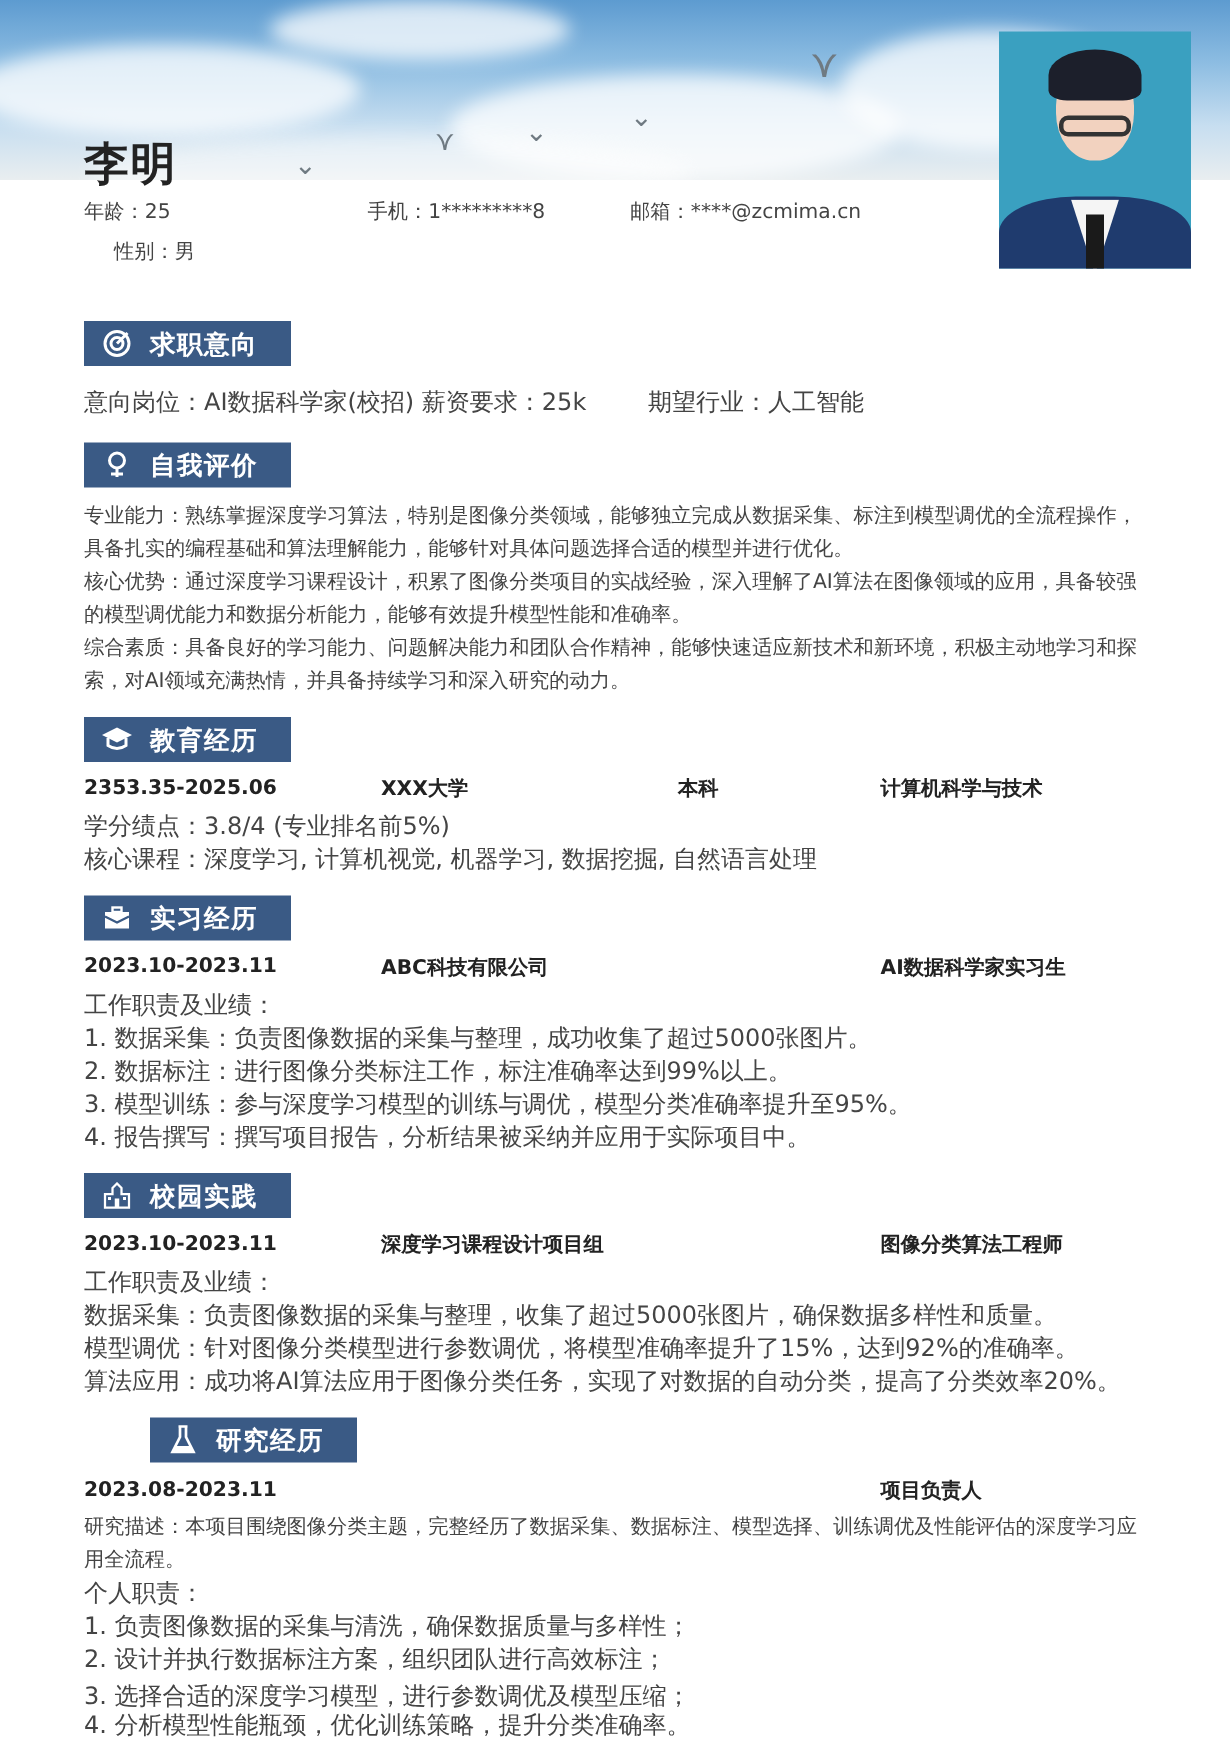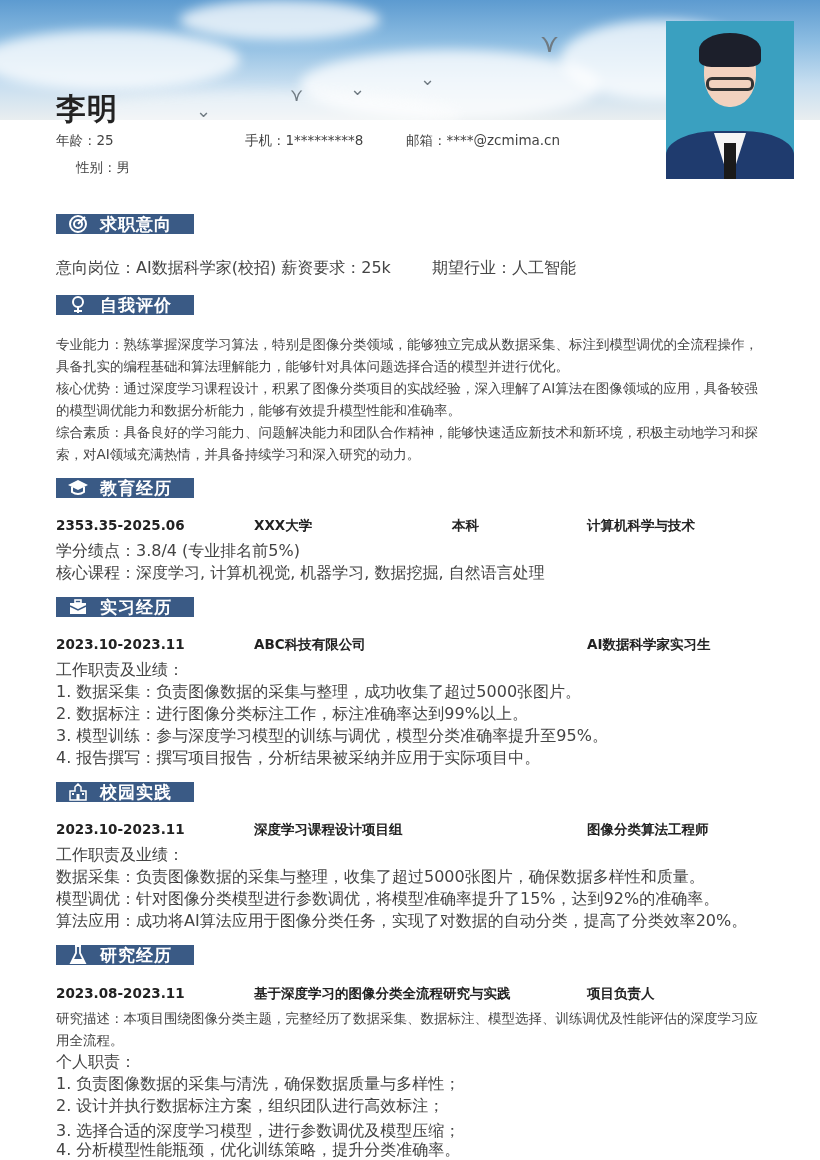--- a/index.html
+++ b/index.html
@@ -10,21 +10,21 @@
   .bird { position:absolute; color:#6f7a82; font-size:18px; }
   .name { position:absolute; left:56px; top:42px; font-size:30px; font-weight:bold; color:#222; letter-spacing:1px;margin-top:47px; }
   .photo { position:absolute; left:666px; top:21px; width:128px; height:158px; background:#3aa0c0; overflow:hidden; }
   .photo .head { position:absolute; left:38px; top:20px; width:52px; height:66px; background:#f2d2bf; border-radius:45% 45% 48% 48%; }
   .photo .hair { position:absolute; left:33px; top:12px; width:62px; height:34px; background:#1c1f2b; border-radius:50% 50% 20% 20%; }
   .photo .glasses { position:absolute; left:40px; top:56px; width:48px; height:14px; border:3px solid #333; border-radius:6px; }
   .photo .suit { position:absolute; left:0; top:110px; width:128px; height:60px; background:#1f3b6e; border-radius:40% 40% 0 0; }
   .photo .shirt { position:absolute; left:48px; top:112px; width:32px; height:50px; background:#f5f5f5; clip-path:polygon(0 0,100% 0,50% 100%); }
   .photo .tie { position:absolute; left:58px; top:122px; width:12px; height:40px; background:#1a1a1a; }
   .info { position:absolute; font-size:13.5px; color:#444; }
-  .sec-head { position:absolute; left:56px; width:138px; height:20px; background:#3a5a85; color:#fff; display:flex; align-items:center; }
+  .sec-head { position:absolute; left:56px; width:138px; height:30px; background:#3a5a85; color:#fff; display:flex; align-items:center; }
   .sec-head .ic { width:44px; display:flex; justify-content:center; align-items:center; }
   .sec-head .t { font-size:17px; font-weight:bold; letter-spacing:1px; }
   .line { position:absolute; left:56px; font-size:16px; color:#444; white-space:nowrap; }
   .para { position:absolute; left:56px; width:712px; font-size:13.5px; color:#444; line-height:22px; }
   .bold { font-weight:bold; color:#222; font-size:13.5px; }
   .row { position:absolute; left:56px; width:712px; height:22px; }
   .row span { position:absolute; top:0; }
 </style>
 </head>
 <body>
@@ -47,21 +47,21 @@
   <div class="suit"></div>
     <div class="shirt"></div>
     <div class="tie"></div>
   <div class="head"></div>
     <div class="hair"></div>
     <div class="glasses"></div>
 </div>
 
 <div class="info" style="left:56px;top:132px;">年龄：25</div>
 <div class="info" style="left:245px;top:132px;">手机：1*********8</div>
-<div class="info" style="left:406px;top:132px;">邮箱：****@zcmima.cn</div>
+<div class="info" style="left:420px;top:132px;">邮箱：****@zcmima.cn</div>
 <div class="info" style="left:56px;top:159px;margin-left:20px;">性别：男</div>
 
 <div class="sec-head" style="top:214px;">
   <span class="ic">
     <svg width="20" height="20" viewBox="0 0 20 20">
         <circle cx="10" cy="10" r="8" fill="none" stroke="#fff" stroke-width="2"></circle>
         <circle cx="10" cy="10" r="4" fill="none" stroke="#fff" stroke-width="2"></circle>
         <path d="M10 10 L17 3" stroke="#fff" stroke-width="2"></path>
       </svg>
   </span>
@@ -136,32 +136,31 @@
 <div class="row" style="top:821px;">
   <span class="bold" style="left:0;">2023.10-2023.11</span>
   <span class="bold" style="left:198px;">深度学习课程设计项目组</span>
   <span class="bold" style="left:531px;">图像分类算法工程师</span>
 </div>
 <div class="line" style="top:845px;">工作职责及业绩：</div>
 <div class="line" style="top:867px;">数据采集：负责图像数据的采集与整理，收集了超过5000张图片，确保数据多样性和质量。</div>
 <div class="line" style="top:889px;">模型调优：针对图像分类模型进行参数调优，将模型准确率提升了15%，达到92%的准确率。</div>
 <div class="line" style="top:911px;">算法应用：成功将AI算法应用于图像分类任务，实现了对数据的自动分类，提高了分类效率20%。</div>
 
-<div class="sec-head" style="top:945px;">
+<div class="sec-head" style="top:945px;margin-left:44px;">
   <span class="ic">
     <svg width="18" height="20" viewBox="0 0 18 20">
         <path d="M6 1 H12 M7 1 V8 L2 18 H16 L11 8 V1" fill="none" stroke="#fff" stroke-width="1.8"></path>
         <path d="M4 14 L14 14 L16 18 H2 Z" fill="#fff"></path>
       </svg>
   </span>
   <span class="t">研究经历</span>
 </div>
 <div class="row" style="top:985px;">
   <span class="bold" style="left:0;">2023.08-2023.11</span>
-  <span class="bold" style="left:198px;">基于深度学习的图像分类全流程研究与实践</span>
   <span class="bold" style="left:531px;">项目负责人</span>
 </div>
 <div class="para" style="top:1007px;">研究描述：本项目围绕图像分类主题，完整经历了数据采集、数据标注、模型选择、训练调优及性能评估的深度学习应用全流程。</div>
 <div class="line" style="top:1052px;">个人职责：</div>
 <div class="line" style="top:1074px;">1. 负责图像数据的采集与清洗，确保数据质量与多样性；</div>
 <div class="line" style="top:1096px;">2. 设计并执行数据标注方案，组织团队进行高效标注；</div>
 <div class="line" style="top:1079px;margin-top:42px;">3. 选择合适的深度学习模型，进行参数调优及模型压缩；</div>
 <div class="line" style="top:1140px;">4. 分析模型性能瓶颈，优化训练策略，提升分类准确率。</div>
 
 </body></html>

